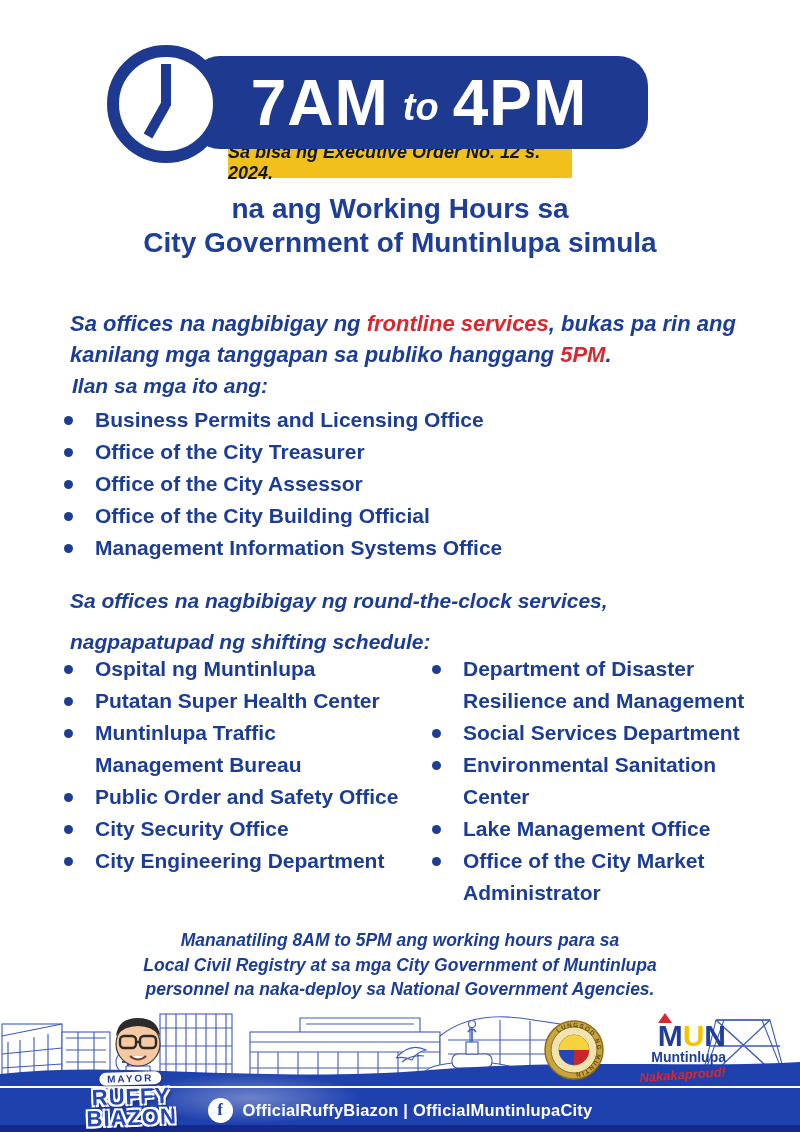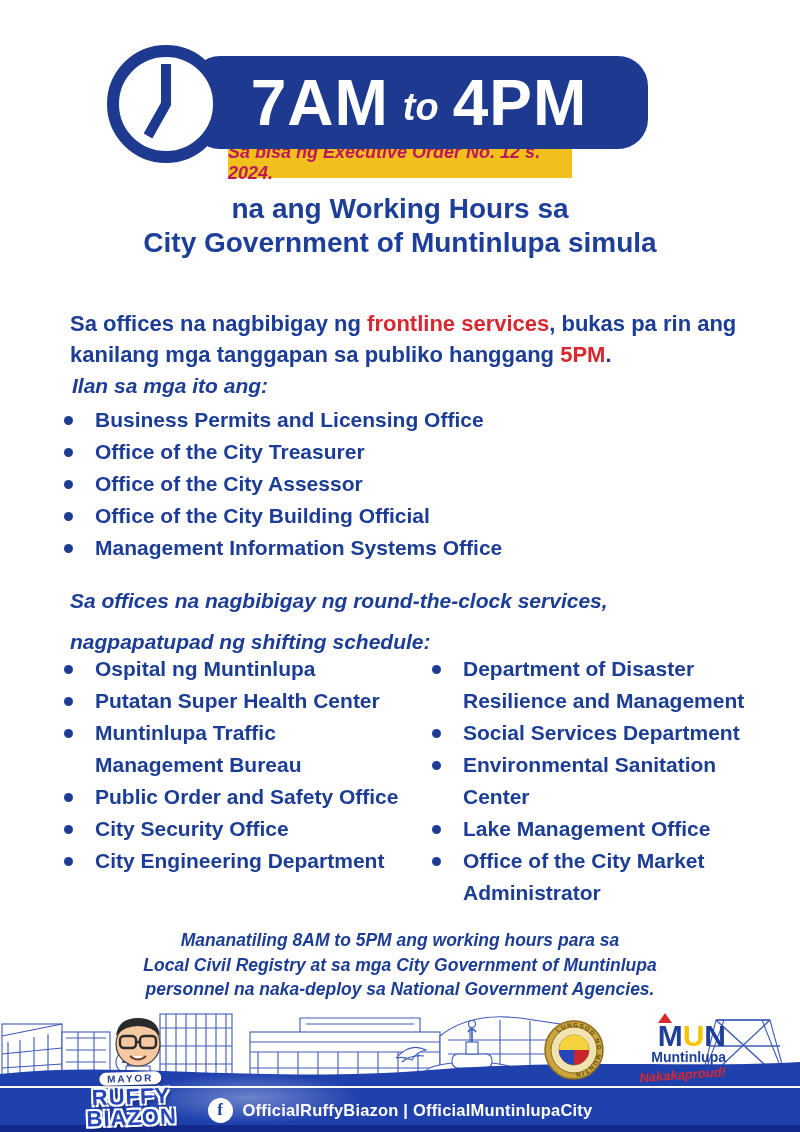--- a/index.html
+++ b/index.html
@@ -16,36 +16,36 @@
     background:#1d3a90; border-radius:30px;
     display:flex; align-items:center; justify-content:center; gap:14px;
     z-index:1;
   }
   .time-big { color:#fff; font-size:64px; font-weight:bold; letter-spacing:1px; }
   .time-to  { color:#fff; font-size:38px; font-weight:bold; font-style:italic; padding-top:10px; }
   .clock-wrap { position:absolute; left:104px; top:42px; width:124px; height:124px; z-index:2; }
 
   .eo-ribbon {
     position:absolute; left:228px; top:147px; width:344px; height:31px;
-    background:#f2c01d; color:#be185d;
+    background:#f2c01d; color:#0f172a;
     font-size:18px; font-weight:bold; font-style:italic;
     display:flex; align-items:center; justify-content:center;
   }
   .subtitle { position:absolute; left:0; top:192px; width:800px; text-align:center;
     font-size:28px; font-weight:bold; line-height:34px; color:#1d3e99; }
   .date-banner {
     position:absolute; left:50%; top:249px; transform:translateX(-50%);
     background:#d8272e; color:#ffffff; font-size:31px; font-weight:bold;
     padding:4px 22px 6px 22px;
   }
 
   
   .intro {
     position:absolute; left:70px; top:308px; width:668px;
-    font-size:22px; font-weight:bold; line-height:31px;
+    font-size:22px; font-weight:bold; font-style:italic; line-height:31px;
   }
   .red { color:#d8272e; }
   .list-label {
     position:absolute; left:72px; top:374px;
     font-size:21px; font-weight:bold; font-style:italic;
   }
 
   
   ul.blist { list-style:none; }
   ul.blist li { display:flex; align-items:flex-start; font-size:21px; font-weight:bold; line-height:32px;gap:12px; }

